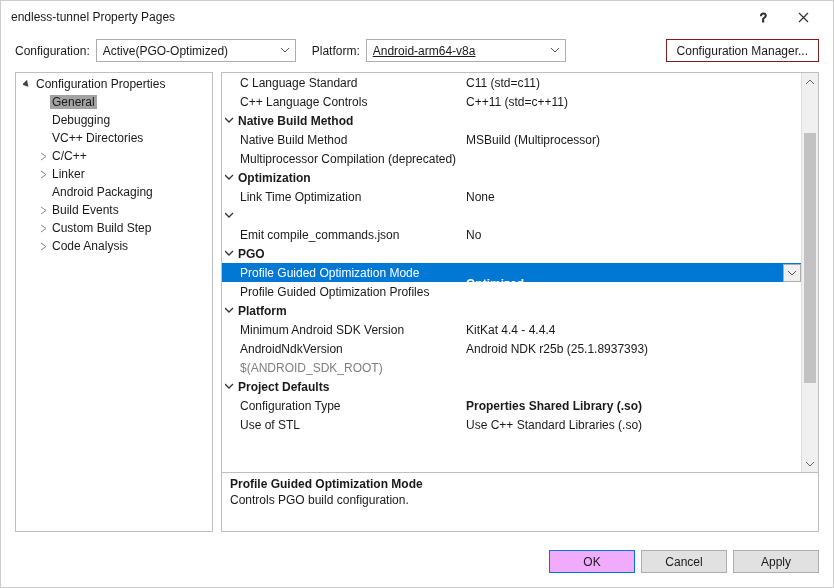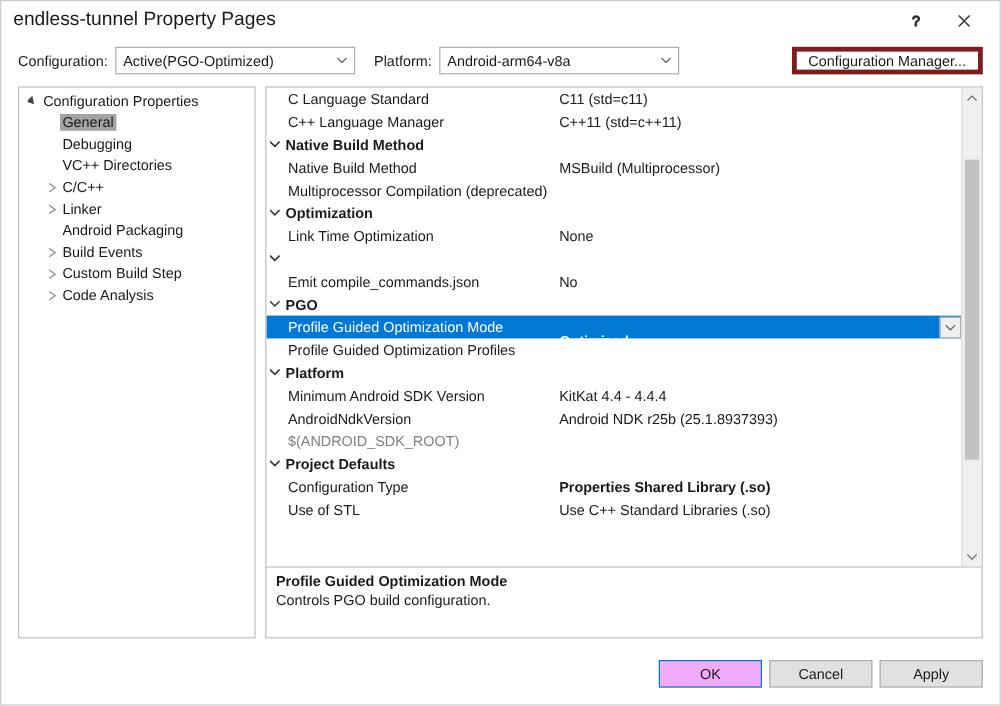--- a/index.html
+++ b/index.html
@@ -1,29 +1,29 @@
 <!DOCTYPE html>
 <html><head>
 <meta charset="utf-8">
 <style>
   * { box-sizing: border-box; margin: 0; padding: 0; font-family: "Segoe UI", Tahoma, sans-serif; font-size: 12px; color: #1a1a1a; }
   body { background: #f8f8f8; }
   .window { width: 834px; height: 588px; background: #fff; border: 1px solid #ccc; position: relative; display: flex; flex-direction: column; box-shadow: 0 4px 20px rgba(0,0,0,0.15); margin: 0 auto; }
   .titlebar { height: 32px; display: flex; align-items: center; padding: 0 10px; }
-  .titlebar .title { flex: 1; font-size: 16px; }
+  .titlebar .title { flex: 1; font-size: 12px; }
   .titlebar .tb-btn { width: 40px; height: 30px; display:flex; align-items:center; justify-content:center; }
   .tb-btn svg { stroke: #333; }
   .config-row { display: flex; align-items: center; gap: 6px; padding: 6px 14px 10px 14px; }
   .config-row label { font-size: 12px; }
   .dropdown { border: 1px solid #adadad; background: #fff; height: 23px; display:flex; align-items:center; padding: 0 6px; justify-content:space-between; }
   .dropdown .dd-text { font-size:12px; }
   .dropdown .chev { margin-left:6px; }
   .cfg-dd { width: 200px; }
-  .plat-dd { width: 200px; }
-  .cfgmgr-btn { border: 4px solid #7f1d1d; background:#fff; height:23px; padding:0 10px; font-size:12px; color:#1a1a1a; flex-shrink:0; }
+  .plat-dd { width: 200px; text-decoration: underline; }
+  .cfgmgr-btn { border: 1px solid #7f1d1d; background:#fff; height:23px; padding:0 10px; font-size:12px; color:#1a1a1a; flex-shrink:0; }
   .body { flex:1; display:flex; gap:8px; padding: 0 14px 8px 14px; min-height:0; }
   .tree { width: 198px; border:1px solid #bfbfbf; background:#fff; overflow:auto; padding-top:2px; }
   .tree-item { display:flex; align-items:center; height:18px; white-space:nowrap; }
   .tree-item .exp { width:14px; display:inline-flex; justify-content:center; color:#666; }
   .tree-item .label { padding:0 2px; }
   .tree-item.selected .label { background:#a3a3a3; }
   .grid-wrap { flex:1; display:flex; flex-direction:column; min-width:0; }
   .grid { flex:1; border:1px solid #bfbfbf; border-bottom:none; overflow:hidden; position:relative; }
   .grid-rows { position:absolute; inset:0; overflow:hidden; }
   .row { display:flex; align-items:center; height:19px; }
@@ -155,21 +155,21 @@
     <div class="grid-wrap">
       <div class="grid">
         <div class="grid-rows" id="grid-rows" style="right:16px">
             <div class="row">
               <span class="exp"></span>
               <span class="name" style="padding-left: 4px;">C Language Standard</span>
               <span class="value">C11 (std=c11)</span>
             </div>
             <div class="row">
               <span class="exp"></span>
-              <span class="name" style="padding-left: 4px;">C++ Language Manager</span>
+              <span class="name" style="padding-left: 4px;">C++ Language Controls</span>
               <span class="value">C++11 (std=c++11)</span>
             </div>
             <div class="row group">
               <span class="exp">
                 <svg width="9" height="9">
                   <path d="M0 2 L4 6 L8 2" fill="none" stroke="#333" stroke-width="1.3"></path>
                 </svg>
               </span>
               <span class="name">Native Build Method</span>
             </div>

